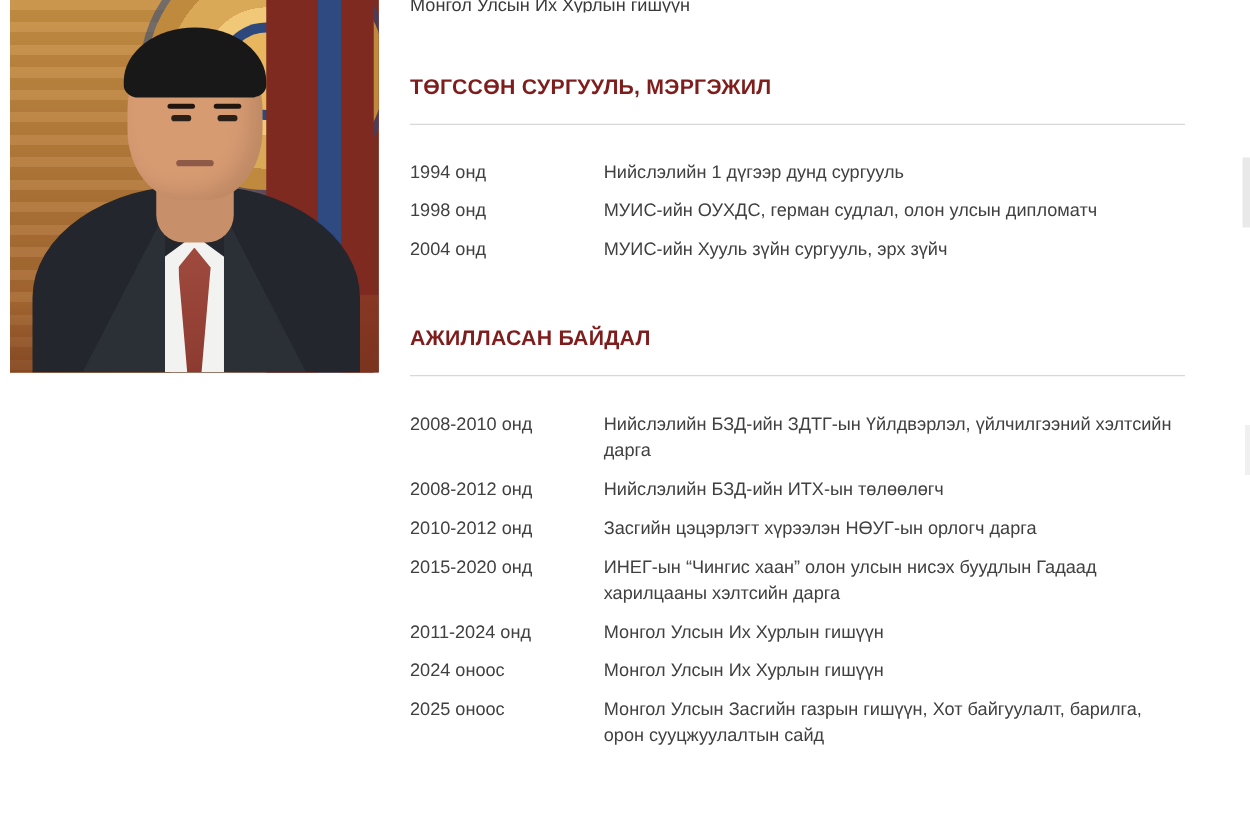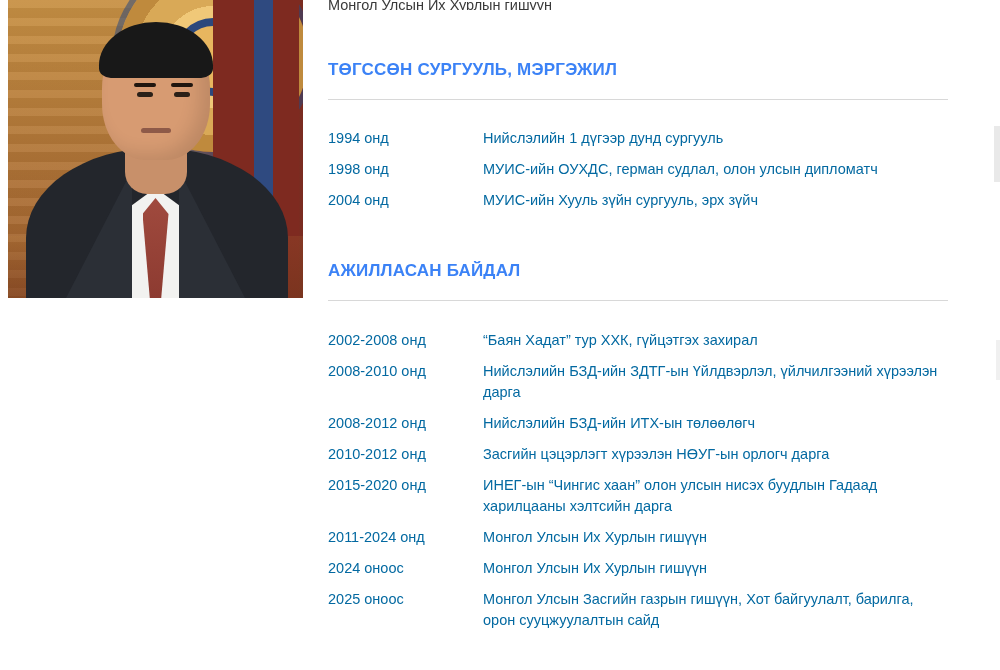--- a/index.html
+++ b/index.html
@@ -211,21 +211,21 @@
     color: #3a3a3a;
     line-height: 18px;
     padding-top: 0;
     margin-top: -4px;
     height: 14px;
     overflow: hidden;
   }
   h2.section-title {
     font-size: 17px;
     font-weight: bold;
-    color: #3b82f6;
+    color: #7f1d1d;
     letter-spacing: 0.2px;
     margin: 0;
     padding: 0;
   }
   .sec1-title { position: absolute; left: 0; top: 60px; }
   .rule {
     position: absolute;
     left: 0;
     width: 620px;
     height: 1px;
@@ -240,21 +240,21 @@
     left: 0;
     border-collapse: collapse;
     width: 620px;
   }
   table.edu { top: 128px; }
   table.work { top: 330px; }
   table.rows td {
     vertical-align: top;
     font-size: 14.5px;
     line-height: 21px;
-    color: #0369a1;
+    color: #404040;
     padding: 0 0 10px 0;
   }
   table.rows td.year {
     width: 155px;
     white-space: nowrap;
   }
   table.rows td.desc {
     padding-right: 6px;
     margin-top: 12px;
   }
@@ -339,26 +339,22 @@
         </tr>
       </tbody>
     </table>
 
     <h2 class="section-title sec2-title">АЖИЛЛАСАН БАЙДАЛ</h2>
     <div class="rule rule2"></div>
 
     <table class="rows work">
       <tbody>
         <tr>
-          <td class="year">2002-2008 онд</td>
-          <td class="desc">“Баян Хадат” тур ХХК, гүйцэтгэх захирал</td>
-        </tr>
-        <tr>
           <td class="year">2008-2010 онд</td>
-          <td class="desc">Нийслэлийн БЗД-ийн ЗДТГ-ын Үйлдвэрлэл, үйлчилгээний хүрээлэн дарга</td>
+          <td class="desc">Нийслэлийн БЗД-ийн ЗДТГ-ын Үйлдвэрлэл, үйлчилгээний хэлтсийн дарга</td>
         </tr>
         <tr>
           <td class="year">2008-2012 онд</td>
           <td class="desc">Нийслэлийн БЗД-ийн ИТХ-ын төлөөлөгч</td>
         </tr>
         <tr>
           <td class="year">2010-2012 онд</td>
           <td class="desc">Засгийн цэцэрлэгт хүрээлэн НӨУГ-ын орлогч дарга</td>
         </tr>
         <tr>

